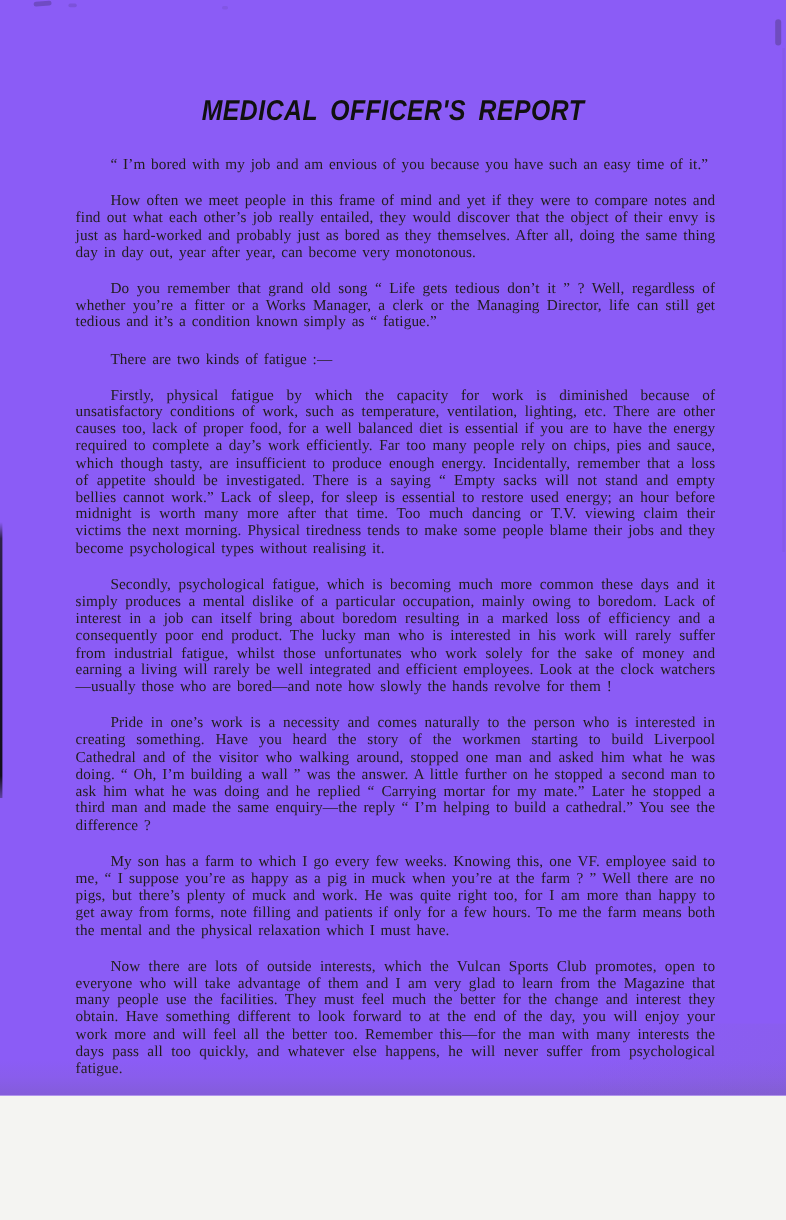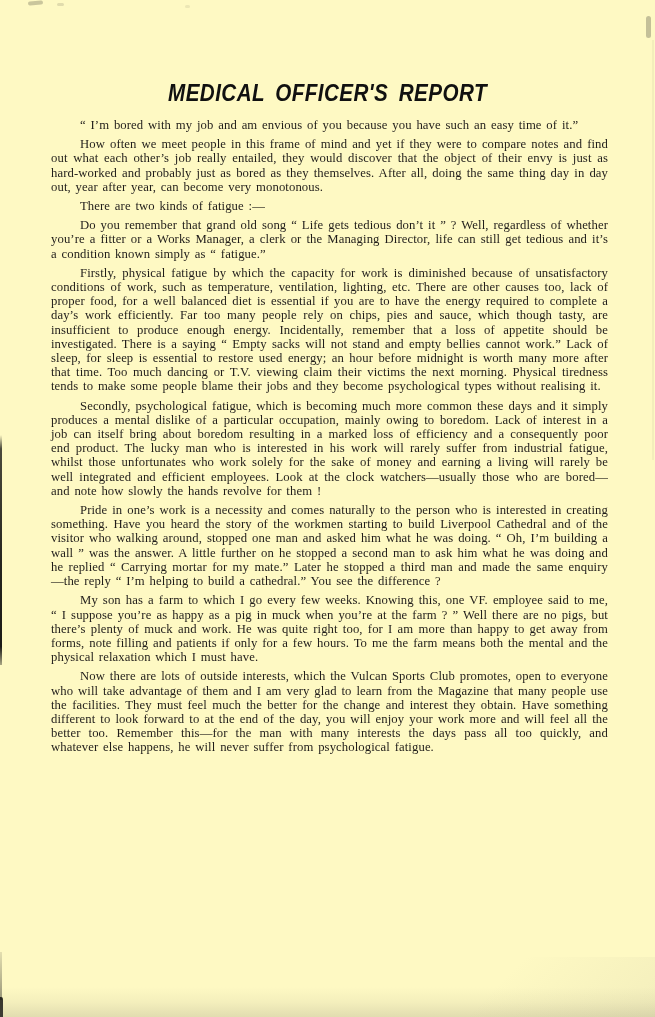--- a/index.html
+++ b/index.html
@@ -4,22 +4,22 @@
 <style>
   html, body { margin: 0; padding: 0; }
   body {
     width: 655px; height: 1017px;
     background: #f4f4f2;
     font-family: "Liberation Serif", serif;
     overflow: hidden;
   }
   .page {
     position: relative;
-    width: 655px; height: 1017px;
-    background: #fef9c3;
+    width: 655px; height: 913px;
+    background: #8b5cf6;
     overflow: hidden;
   }
   .title {
     position: absolute;
     top: 79px; left: 0; right: 0;
     margin: 0;
     text-align: center;
     font-family: "Liberation Sans", sans-serif;
     font-weight: bold;
     font-style: italic;
@@ -36,21 +36,21 @@
     top: 114px; left: 47px;
     width: 565px;
     font-family: "Liberation Serif", serif;
     font-size: 12.7px;
     line-height: 14.2px;
     text-align: justify;
     color: #201d1a;
     letter-spacing: 0.1px;
     word-spacing: 1.5px;
   }
-  .body-text p { margin: 4px; text-indent: 29px; }
+  .body-text p { margin: 16px; text-indent: 29px; }
   .body-text p + p { margin-top: 5px; }
   .page-number {
     position: absolute;
     top: 942px; left: 0; right: 0;
     text-align: center;
     font-family: "Liberation Serif", serif;
     font-size: 13px;
     letter-spacing: 1px;
     color: #2b2926;
   }
@@ -110,22 +110,22 @@
 </head>
 <body>
 
 <div class="page">
 
   <h1 class="title">MEDICAL OFFICER'S REPORT</h1>
 
   <section class="body-text">
     <p>“ I’m bored with my job and am envious of you because you have such an easy time of it.”</p>
     <p>How often we meet people in this frame of mind and yet if they were to compare notes and find out what each other’s job really entailed, they would discover that the object of their envy is just as hard-worked and probably just as bored as they themselves.  After all, doing the same thing day in day out, year after year, can become very monotonous.</p>
+    <p>Do you remember that grand old song “ Life gets tedious don’t it ” ?  Well, regardless of whether you’re a fitter or a Works Manager, a clerk or the Managing Director, life can still get tedious and it’s a condition known simply as “ fatigue.”</p>
     <p>There are two kinds of fatigue :—</p>
-    <p>Do you remember that grand old song “ Life gets tedious don’t it ” ?  Well, regardless of whether you’re a fitter or a Works Manager, a clerk or the Managing Director, life can still get tedious and it’s a condition known simply as “ fatigue.”</p>
     <p>Firstly, physical fatigue by which the capacity for work is diminished because of unsatisfactory conditions of work, such as temperature, ventilation, lighting, etc. There are other causes too, lack of proper food, for a well balanced diet is essential if you are to have the energy required to complete a day’s work efficiently.  Far too many people rely on chips, pies and sauce, which though tasty, are insufficient to produce enough energy.  Incidentally, remember that a loss of appetite should be investigated.  There is a saying “ Empty sacks will not stand and empty bellies cannot work.”  Lack of sleep, for sleep is essential to restore used energy; an hour before midnight is worth many more after that time.  Too much dancing or T.V. viewing claim their victims the next morning.  Physical tiredness tends to make some people blame their jobs and they become psychological types without realising it.</p>
     <p>Secondly, psychological fatigue, which is becoming much more common these days and it simply produces a mental dislike of a particular occupation, mainly owing to boredom.  Lack of interest in a job can itself bring about boredom resulting in a marked loss of efficiency and a consequently poor end product.  The lucky man who is interested in his work will rarely suffer from industrial fatigue, whilst those unfortunates who work solely for the sake of money and earning a living will rarely be well integrated and efficient employees.  Look at the clock watchers—usually those who are bored—and note how slowly the hands revolve for them !</p>
     <p>Pride in one’s work is a necessity and comes naturally to the person who is interested in creating something.  Have you heard the story of the workmen starting to build Liverpool Cathedral and of the visitor who walking around, stopped one man and asked him what he was doing.  “ Oh, I’m building a wall ” was the answer. A little further on he stopped a second man to ask him what he was doing and he replied “ Carrying mortar for my mate.”  Later he stopped a third man and made the same enquiry—the reply “ I’m helping to build a cathedral.”  You see the difference ?</p>
     <p>My son has a farm to which I go every few weeks.  Knowing this, one VF. employee said to me, “ I suppose you’re as happy as a pig in muck when you’re at the farm ? ”  Well there are no pigs, but there’s plenty of muck and work.  He was quite right too, for I am more than happy to get away from forms, note filling and patients if only for a few hours.  To me the farm means both the mental and the physical relaxation which I must have.</p>
     <p>Now there are lots of outside interests, which the Vulcan Sports Club promotes, open to everyone who will take advantage of them and I am very glad to learn from the Magazine that many people use the facilities.  They must feel much the better for the change and interest they obtain.  Have something different to look forward to at the end of the day, you will enjoy your work more and will feel all the better too.  Remember this—for the man with many interests the days pass all too quickly, and whatever else happens, he will never suffer from psychological fatigue.</p>
   </section>
 
 
   <div class="artifact left-line-mid"></div>
   <div class="artifact left-line-low"></div>

